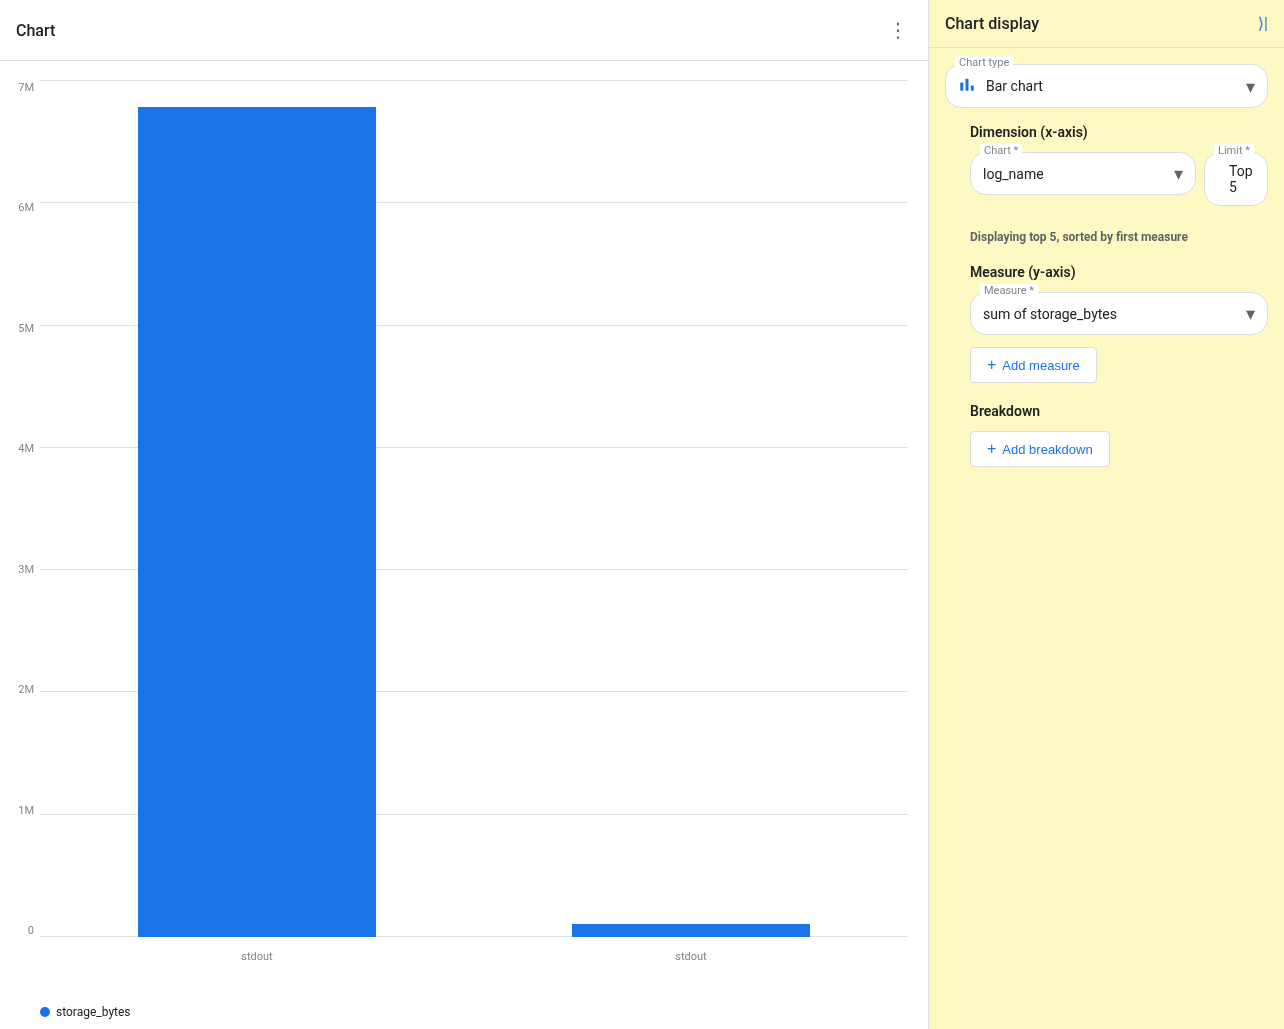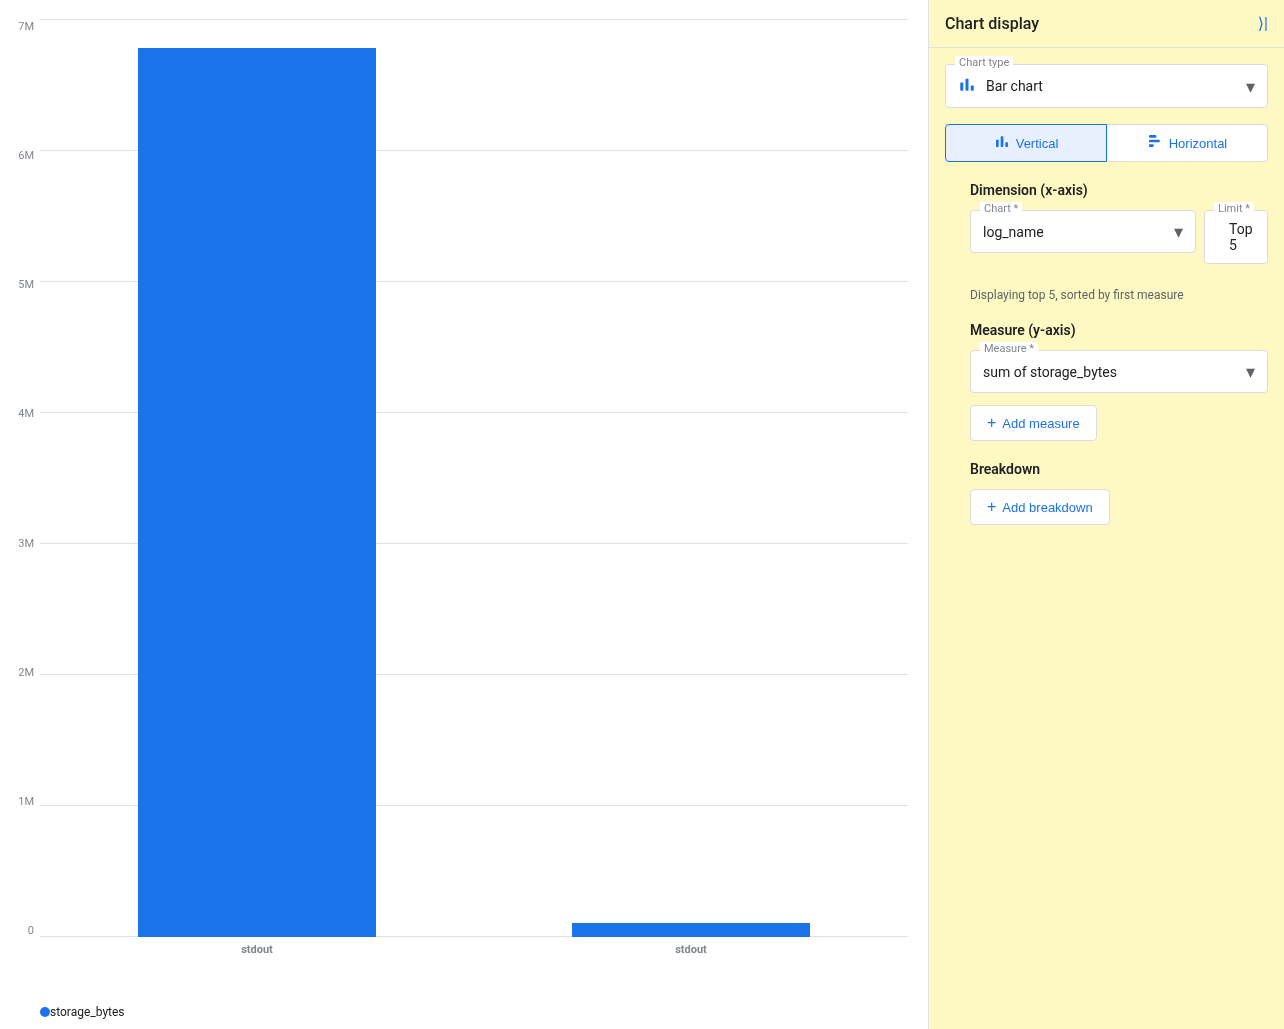--- a/index.html
+++ b/index.html
@@ -100,36 +100,36 @@
 
     .bar {
       background: #1a73e8;
       width: 55%;
     }
 
     .x-labels {
       position: absolute;
       left: 40px;
       right: 20px;
-      bottom: 41px;
-      display: flex;
-      font-weight: bold;
+      bottom: 34px;
+      display: flex;
     }
 
     .x-label {
       flex: 1;
       text-align: center;
       font-size: 11px;
       color: #80868b;
     }
 
     .chart-legend {
       padding: 8px 20px 10px 40px;
       display: flex;
       align-items: center;
+      gap: 6px;
     }
 
     .legend-dot {
       width: 10px;
       height: 10px;
       border-radius: 50%;
       background: #1a73e8;
       flex-shrink: 0;
     }
 
@@ -186,21 +186,21 @@
       padding: 0 4px;
       font-size: 11px;
       color: #80868b;
       z-index: 1;
     }
 
     .select-box {
       display: flex;
       align-items: center;
       border: 1px solid #dadce0;
-      border-radius: 4px;
+      border-radius: 16px;
       padding: 10px 12px;
       cursor: pointer;
       justify-content: space-between;
       background: #fff;
     }
 
     .select-box-left {
       display: flex;
       align-items: center;
       gap: 10px;
@@ -283,20 +283,21 @@
     }
 
     .limit-field {
       width: 64px;
     }
 
     .hint-text {
       font-size: 12px;
       color: #5f6368;
       margin-bottom: 20px;
+      font-weight: bold;
     }
 
     
     .measure-select {
       margin-bottom: 12px;
     }
 
     
     .add-btn {
       display: flex;
@@ -318,20 +319,24 @@
     }
 
     
     .chart-display-panel::-webkit-scrollbar { width: 6px; }
     .chart-display-panel::-webkit-scrollbar-thumb { background: #dadce0; border-radius: 3px; }
   </style>
 </head>
 <body>
 
 <div class="chart-panel">
+  <div class="chart-header">
+    <span class="chart-title">Chart</span>
+    <span class="more-icon">⋮</span>
+  </div>
 
   <div class="chart-area">
 
     <div class="y-axis-labels">
       <span class="y-label">0</span>
       <span class="y-label">1M</span>
       <span class="y-label">2M</span>
       <span class="y-label">3M</span>
       <span class="y-label">4M</span>
       <span class="y-label">5M</span>
@@ -389,42 +394,20 @@
               <rect x="10" y="5" width="4" height="16" rx="1"></rect>
               <rect x="17" y="14" width="4" height="7" rx="1"></rect>
             </svg>
           </span>
           <span class="select-value">Bar chart</span>
         </div>
         <span class="select-arrow">▾</span>
       </div>
     </div>
 
-    <div class="orientation-buttons">
-      <button class="orient-btn">
-        <span class="orient-icon">
-          <svg width="16" height="16" viewBox="0 0 24 24" fill="#1a73e8">
-            <rect x="3" y="10" width="4" height="11" rx="1"></rect>
-            <rect x="10" y="5" width="4" height="16" rx="1"></rect>
-            <rect x="17" y="14" width="4" height="7" rx="1"></rect>
-          </svg>
-        </span>
-        <span>Vertical</span>
-      </button>
-      <button class="orient-btn">
-        <span class="orient-icon">
-          <svg width="16" height="16" viewBox="0 0 24 24" fill="#1a73e8">
-            <rect x="3" y="3" width="11" height="4" rx="1"></rect>
-            <rect x="3" y="10" width="16" height="4" rx="1"></rect>
-            <rect x="3" y="17" width="7" height="4" rx="1"></rect>
-          </svg>
-        </span>
-        <span>Horizontal</span>
-      </button>
-    </div>
 
     <div class="section-block">
       <div class="section-title">Dimension (x-axis)</div>
       <div class="dimension-row">
         <div class="col-field form-field">
           <span class="field-label">Chart *</span>
           <div class="select-box">
             <span class="select-value">log_name</span>
             <span class="select-arrow">▾</span>
           </div>

